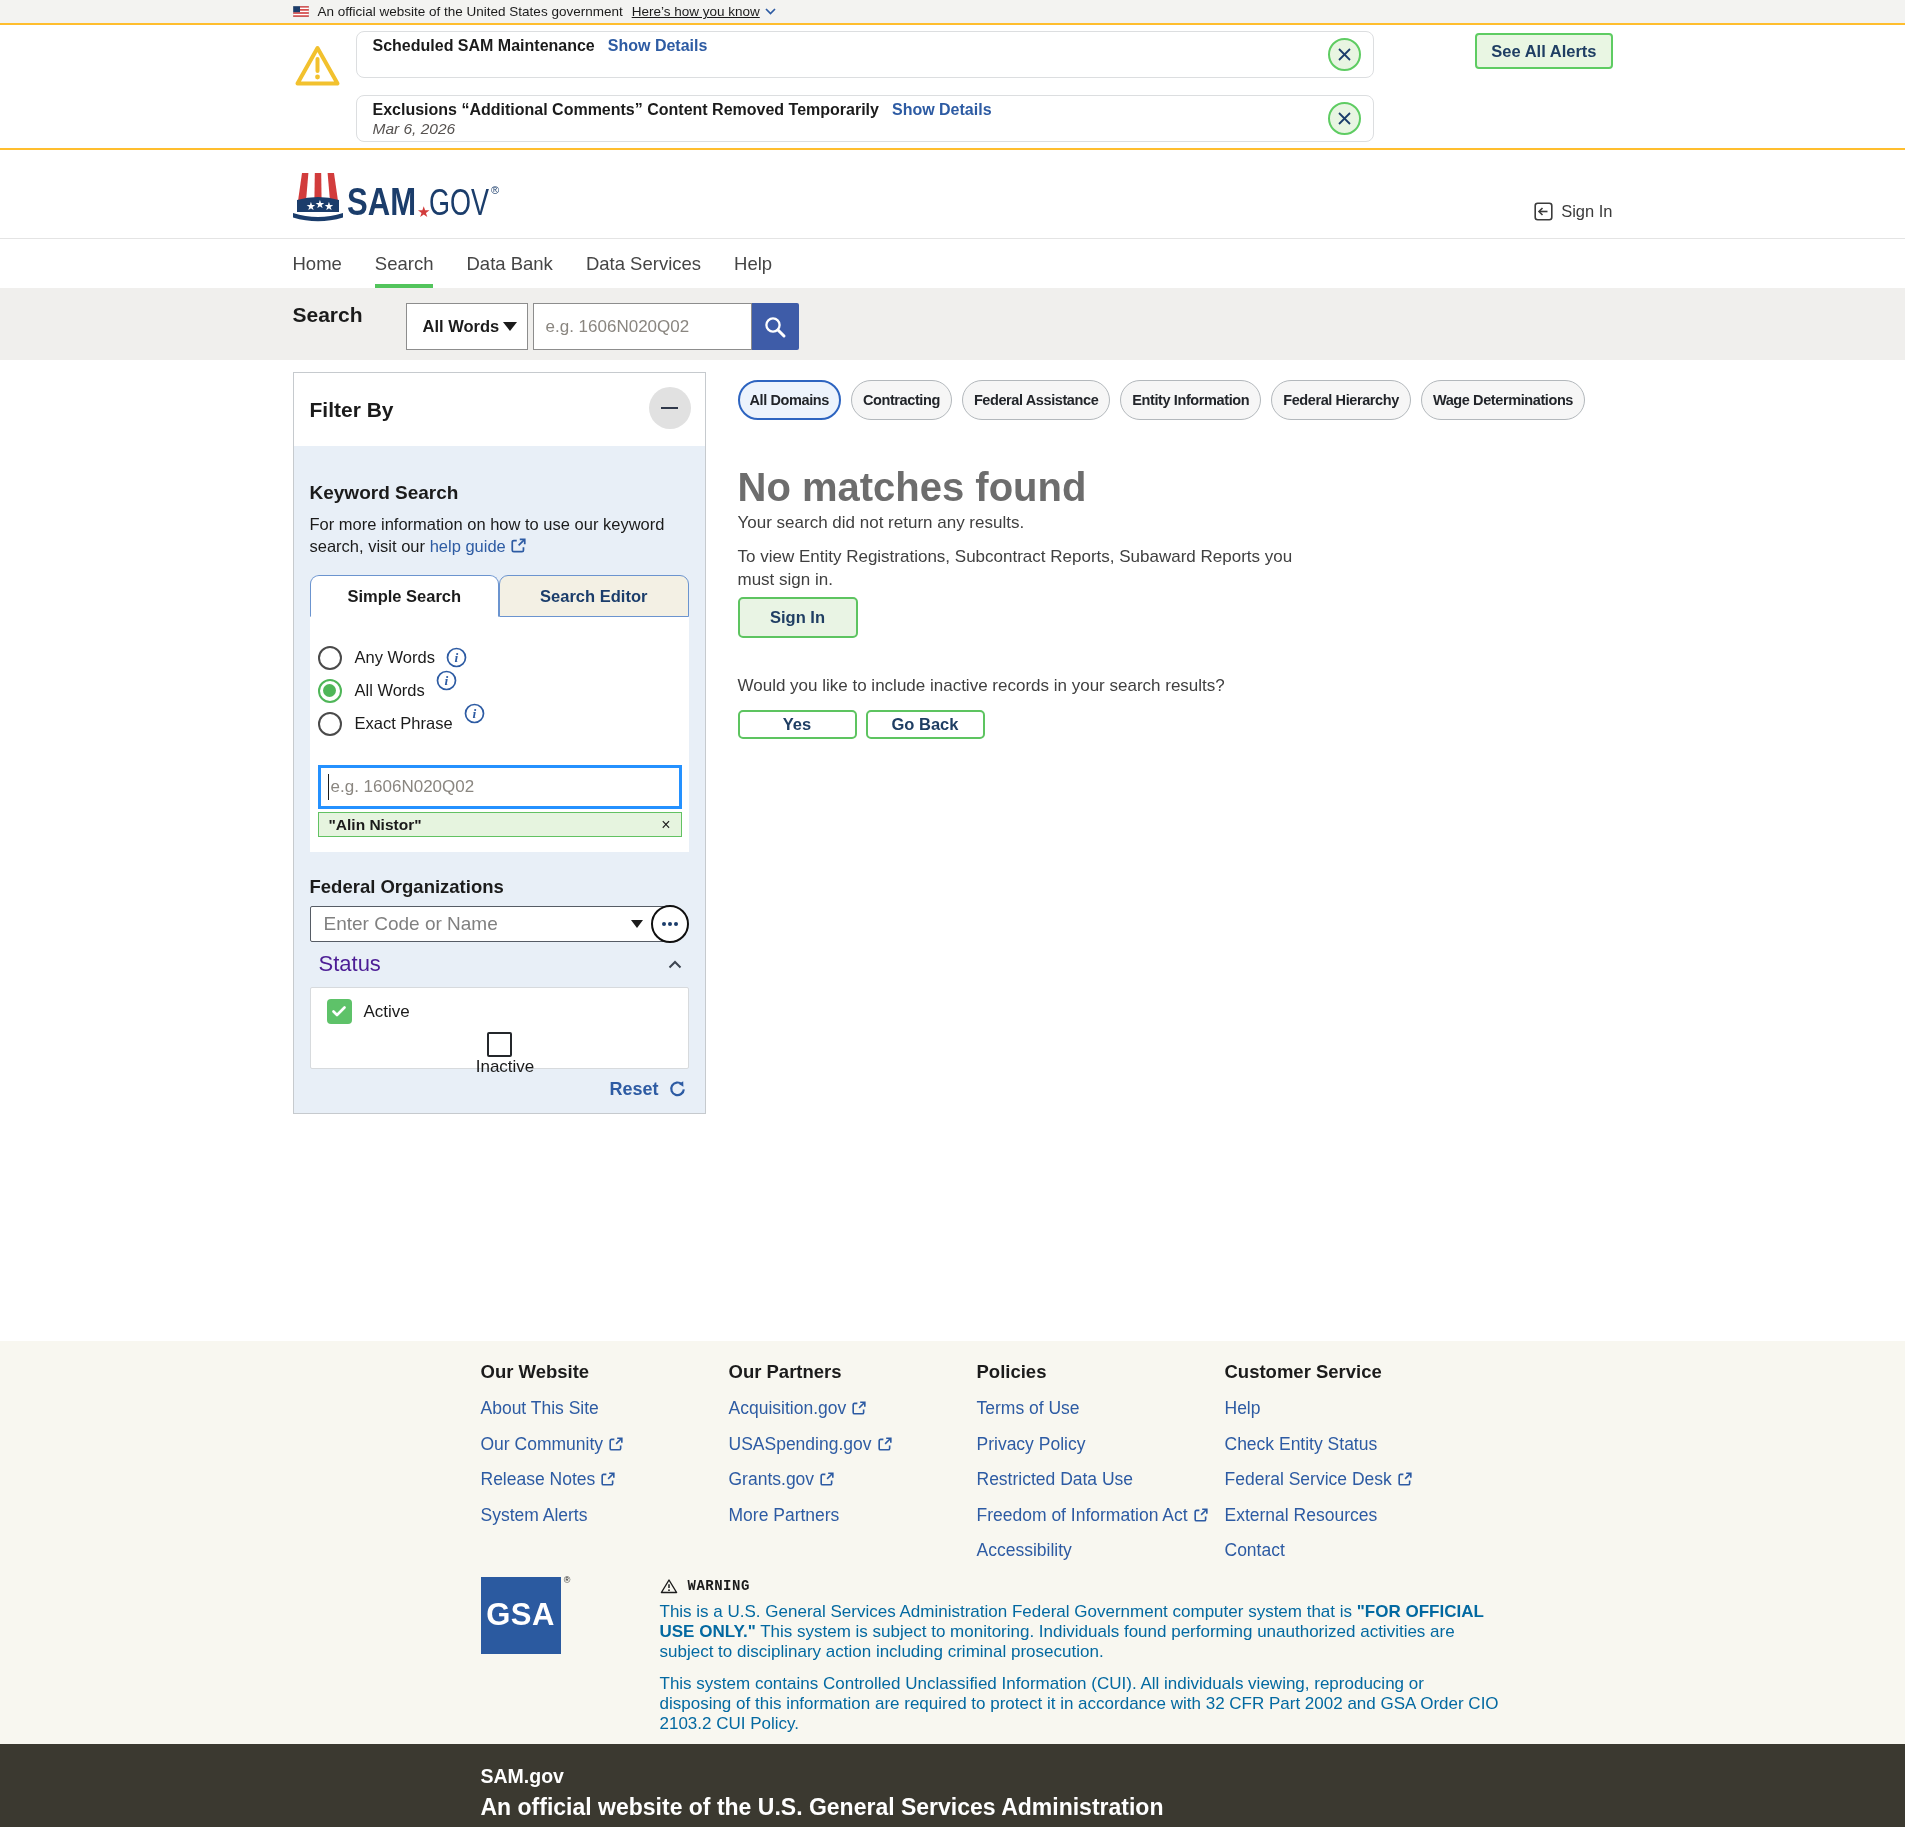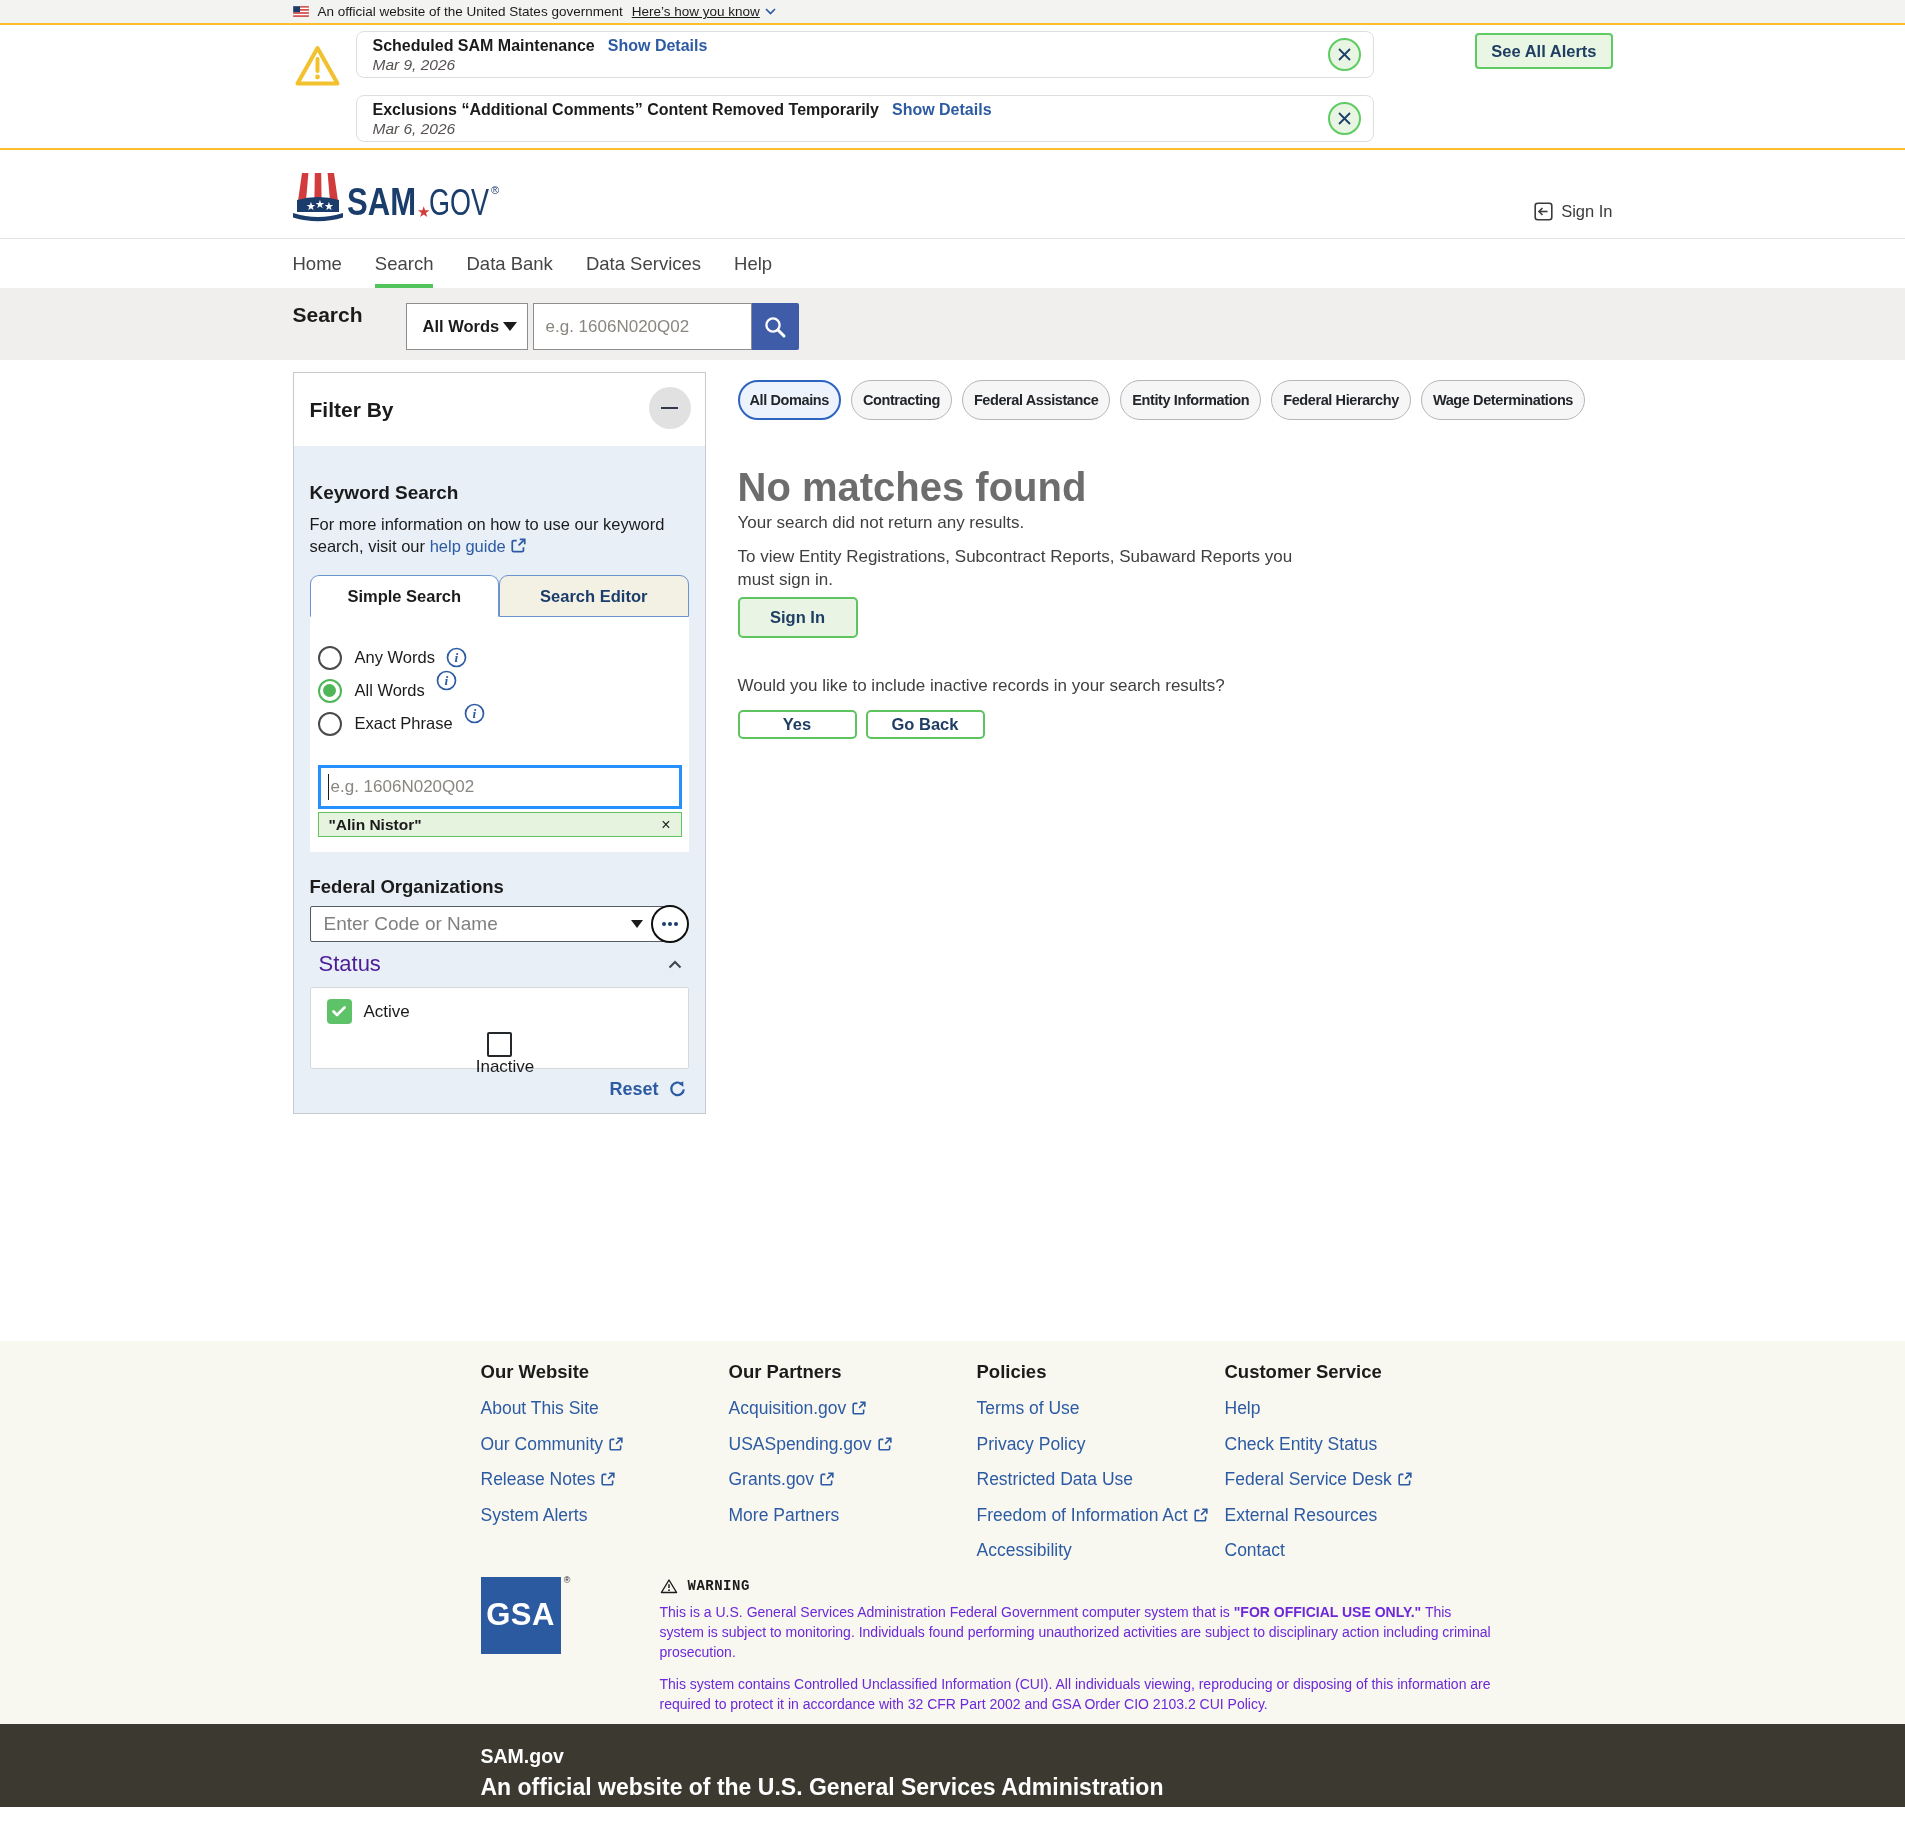--- a/index.html
+++ b/index.html
@@ -210,21 +210,21 @@
   .gsa-logo-wrap { position:relative; flex:none; margin-right:99px; }
   .gsa-logo {
     width:80px; height:77px; background:#2b5aa0; color:#fff;
     display:flex; align-items:center; justify-content:center;
     font-size:31px; font-weight:bold; letter-spacing:0.5px;
   }
   .gsa-reg { position:absolute; top:-2px; right:-10px; font-size:9px; color:#1b1b1b; }
   .legal-text { width:840px; padding-top:1px; }
   .warning-label-row { display:flex; align-items:center; gap:10px; }
   .warning-label { font-family:"Liberation Mono", monospace; font-weight:bold; font-size:14px; letter-spacing:0.5px; }
-  .legal-p { font-size:14px; line-height:20px; margin-top:8px; color:#6d28d9; }
+  .legal-p { font-size:17px; line-height:20px; margin-top:8px; color:#0369a1; }
   .legal-p.second { margin-top:12px; }
   .site-footer { padding-bottom:10px; }
 
   
   .bottom-bar { background:#3b3930; height:83px; }
   .bottom-bar .container { padding:20px 0 0 188px; }
   .bottom-site { color:#fff; font-size:19.5px; font-weight:bold; line-height:24px; }
   .bottom-line { color:#fff; font-size:23px; font-weight:bold; margin-top:6px; }
 
   svg { display:block; }
@@ -260,21 +260,20 @@
       <path d="M23.5 4 L43.5 39.5 L3.5 39.5 Z" fill="none" stroke="#f2c12e" stroke-width="4" stroke-linejoin="round"></path>
       <line x1="23.5" y1="15" x2="23.5" y2="27" stroke="#f2c12e" stroke-width="4" stroke-linecap="round"></line>
       <circle cx="23.5" cy="33" r="2.4" fill="#f2c12e"></circle>
     </svg>
     <div class="alerts-list">
       <div class="alert-card">
         <div class="alert-title-row">
           <span class="alert-title">Scheduled SAM Maintenance</span>
           <a class="alert-show-details">Show Details</a>
         </div>
-        <div class="alert-date">Mar 9, 2026</div>
         <span class="alert-close">
           <svg width="13" height="13" viewBox="0 0 13 13">
             <line x1="1" y1="1" x2="12" y2="12" stroke="#1b3d6b" stroke-width="1.8"></line>
             <line x1="12" y1="1" x2="1" y2="12" stroke="#1b3d6b" stroke-width="1.8"></line>
           </svg>
         </span>
       </div>
       <div class="alert-card">
         <div class="alert-title-row">
           <span class="alert-title">Exclusions “Additional Comments” Content Removed Temporarily</span>

